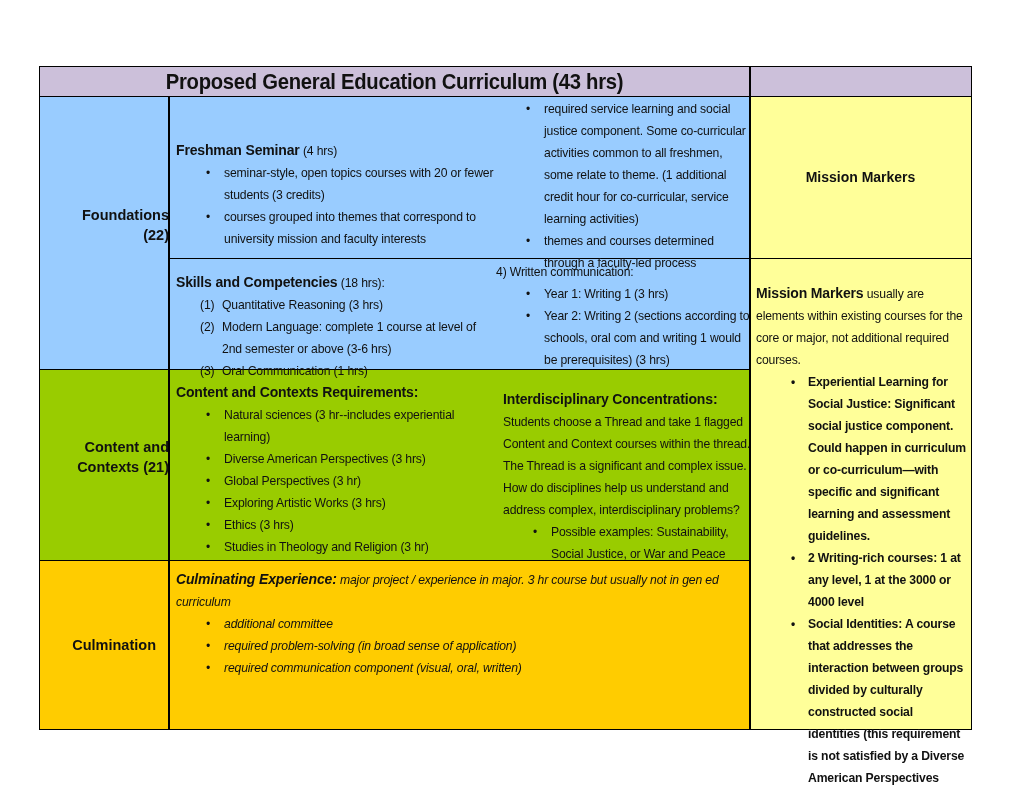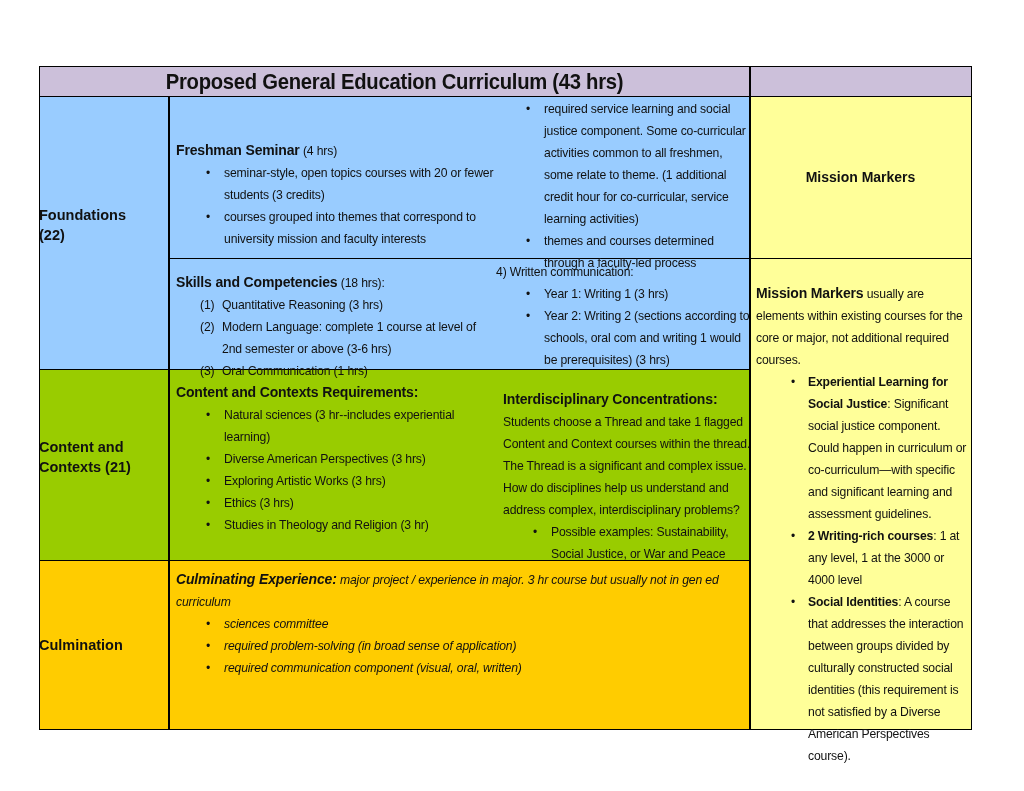--- a/index.html
+++ b/index.html
@@ -2,30 +2,30 @@
 <html><head>
 <meta charset="utf-8">
 <style>
   html, body { margin: 0; padding: 0; background: #ffffff; }
   body { width: 1024px; height: 791px; position: relative; font-family: "Liberation Sans", sans-serif; color: #111; overflow: hidden; }
   .abs { position: absolute; box-sizing: border-box; }
   .line-h { position: absolute; height: 1px; background: #000; }
   .line-v { position: absolute; width: 1px; background: #000; }
   .cell { position: absolute; box-sizing: border-box; }
   .title { font-family: "Liberation Sans", sans-serif; font-weight: bold; font-size: 22px; letter-spacing: -0.3px; transform: scaleX(0.92); transform-origin: center; text-align: center; }
-  .rowlab { font-weight: bold; font-size: 14.5px; text-align: left; line-height: 20px; }
+  .rowlab { font-weight: bold; font-size: 14.5px; text-align: right; line-height: 20px; }
   .txt { font-size: 12.2px; line-height: 22px; letter-spacing: -0.15px; }
   .txt b.h { font-size: 14px; }
   ul { margin: 0; padding: 0; list-style: none; }
   li { position: relative; padding-left: 48px; }
   li::before { content: "•"; position: absolute; left: 30px; top: 0; font-size: 12px; }
   li.n { padding-left: 46px; }
   li.n::before { content: none; }
   .num { position: absolute; left: 24px; }
-  .mm-li { padding-left: 52px; }
+  .mm-li { padding-left: 52px; font-weight: bold; }
   .mm-li::before { left: 35px; }
 </style>
 </head>
 <body>
 
 <div class="abs" style="left:39px;top:66px;width:711px;height:30px;background:#ccc0da;"></div>
 <div class="abs" style="left:750px;top:66px;width:221px;height:30px;background:#ccc0da;"></div>
 <div class="abs" style="left:39px;top:96px;width:711px;height:273px;background:#99ccff;"></div>
 <div class="abs" style="left:39px;top:369px;width:711px;height:191px;background:#99cc00;"></div>
 <div class="abs" style="left:39px;top:560px;width:711px;height:169px;background:#ffcc00;"></div>
@@ -86,37 +86,38 @@
     <li>Year 1: Writing 1 (3 hrs)</li>
     <li>Year 2: Writing 2 (sections according to schools, oral com and writing 1 would be prerequisites) (3 hrs)</li>
   </ul>
 </div>
 
 <div class="cell txt" style="left:176px;top:381px;width:312px;">
   <div><b class="h">Content and Contexts Requirements:</b></div>
   <ul>
     <li>Natural sciences (3 hr--includes experiential learning)</li>
     <li>Diverse American Perspectives  (3 hrs)</li>
+    <li>Global Perspectives (3 hr)</li>
     <li>Exploring Artistic Works (3 hrs)</li>
     <li>Ethics (3 hrs)</li>
     <li>Studies in Theology and Religion (3 hr)</li>
   </ul>
 </div>
 <div class="cell txt" style="left:496px;top:388px;width:252px;margin-left:7px;">
   <div><b class="h">Interdisciplinary Concentrations:</b></div>
   <div>Students choose a Thread and take 1 flagged Content and Context courses within the thread. The Thread is a significant and complex issue.  How do disciplines help us understand and address complex, interdisciplinary problems?</div>
   <ul>
     <li>Possible examples: Sustainability, Social Justice, or War and Peace</li>
   </ul>
 </div>
 
 <div class="cell txt" style="left:176px;top:568px;width:568px;font-style:italic;">
   <div><b class="h">Culminating Experience:</b><span>  major project / experience in major.  3 hr course but usually not in gen ed curriculum</span></div>
   <ul>
-    <li>sciences committee</li>
+    <li>additional committee</li>
     <li>required problem-solving (in broad sense of application)</li>
     <li>required communication component (visual, oral, written)</li>
   </ul>
 </div>
 
 <div class="cell" style="left:750px;top:169px;width:221px;text-align:center;font-weight:bold;font-size:14px;">Mission Markers</div>
 <div class="cell txt" style="left:756px;top:282px;width:212px;">
   <div><b class="h">Mission Markers</b><span> usually are elements within existing courses for the core or major, not additional required courses.</span></div>
   <ul>
     <li class="mm-li"><b>Experiential Learning for Social Justice</b><span>: Significant social justice component. Could happen in curriculum or co-curriculum—with specific and significant learning and assessment guidelines.</span></li>

